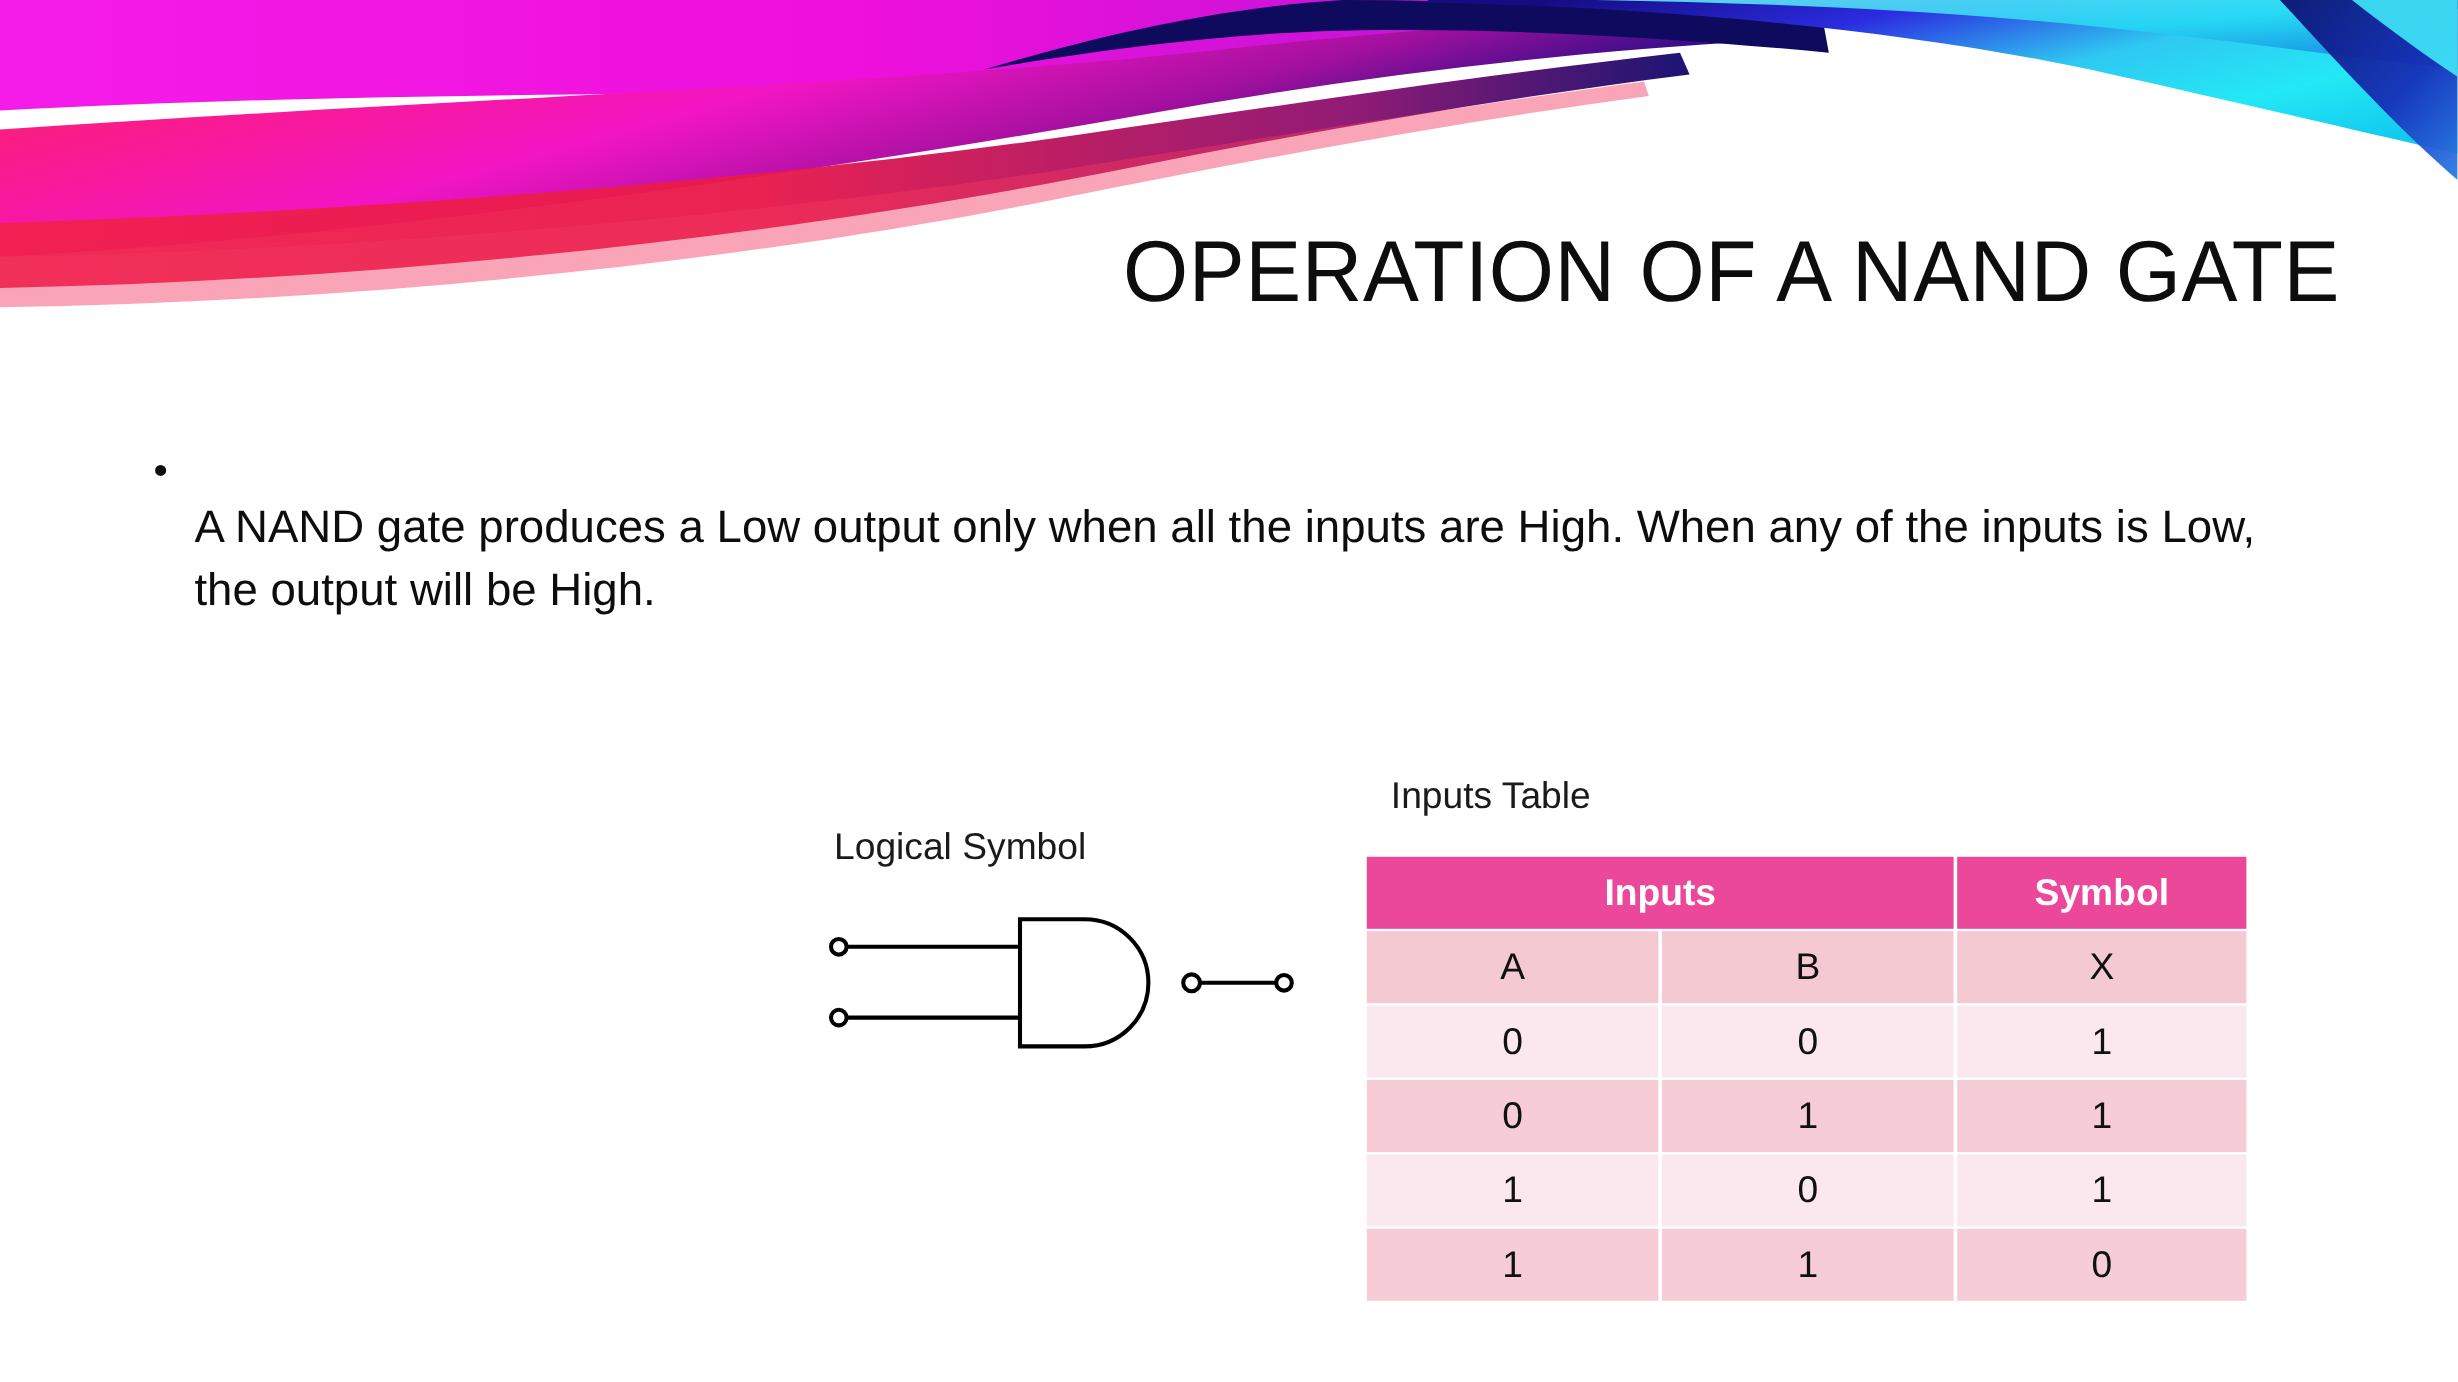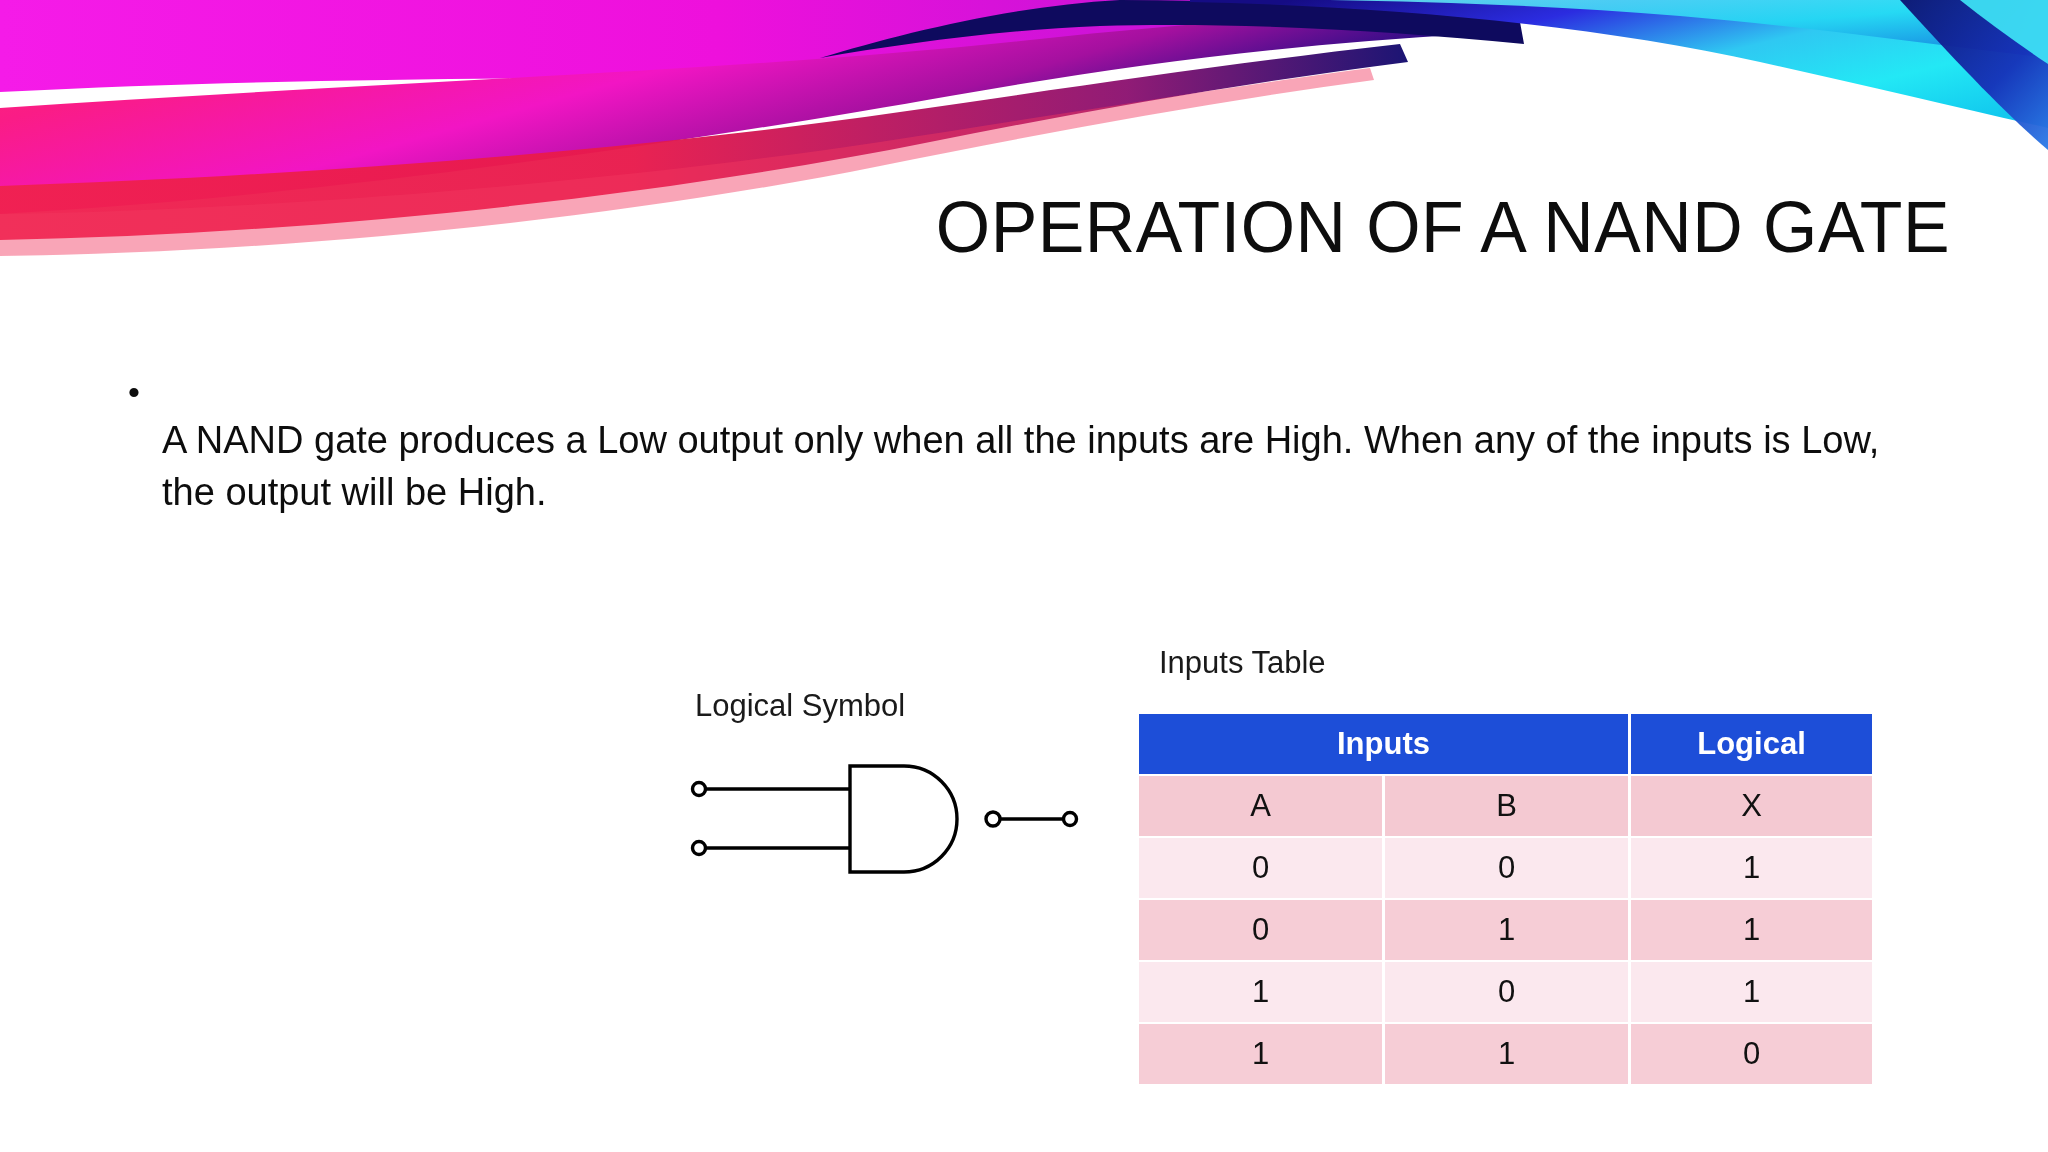--- a/index.html
+++ b/index.html
@@ -103,21 +103,21 @@
   }
   .truth-table th,
   .truth-table td {
     padding: 0;
     height: 60px;
     text-align: center;
     vertical-align: middle;
     font-weight: 400;
   }
   .truth-table th {
-    background: #1d4ed8;
+    background: #ec4899;
     color: #ffffff;
     font-size: 31px;
     font-weight: bold;
   }
   .truth-table td {
     font-size: 31px;
     color: #111111;
   }
   .col-a { width: 243px; }
   .col-b { width: 243px; }
@@ -252,21 +252,21 @@
 
 <table class="truth-table">
   <colgroup>
     <col class="col-a">
       <col class="col-b">
       <col class="col-x">
   </colgroup>
   <thead>
     <tr>
       <th colspan="2">Inputs</th>
-      <th>Logical</th>
+      <th>Symbol</th>
     </tr>
   </thead>
   <tbody>
     <tr class="row-label">
       <td>A</td>
       <td>B</td>
       <td>X</td>
     </tr>
     <tr class="row-odd">
       <td>0</td>

